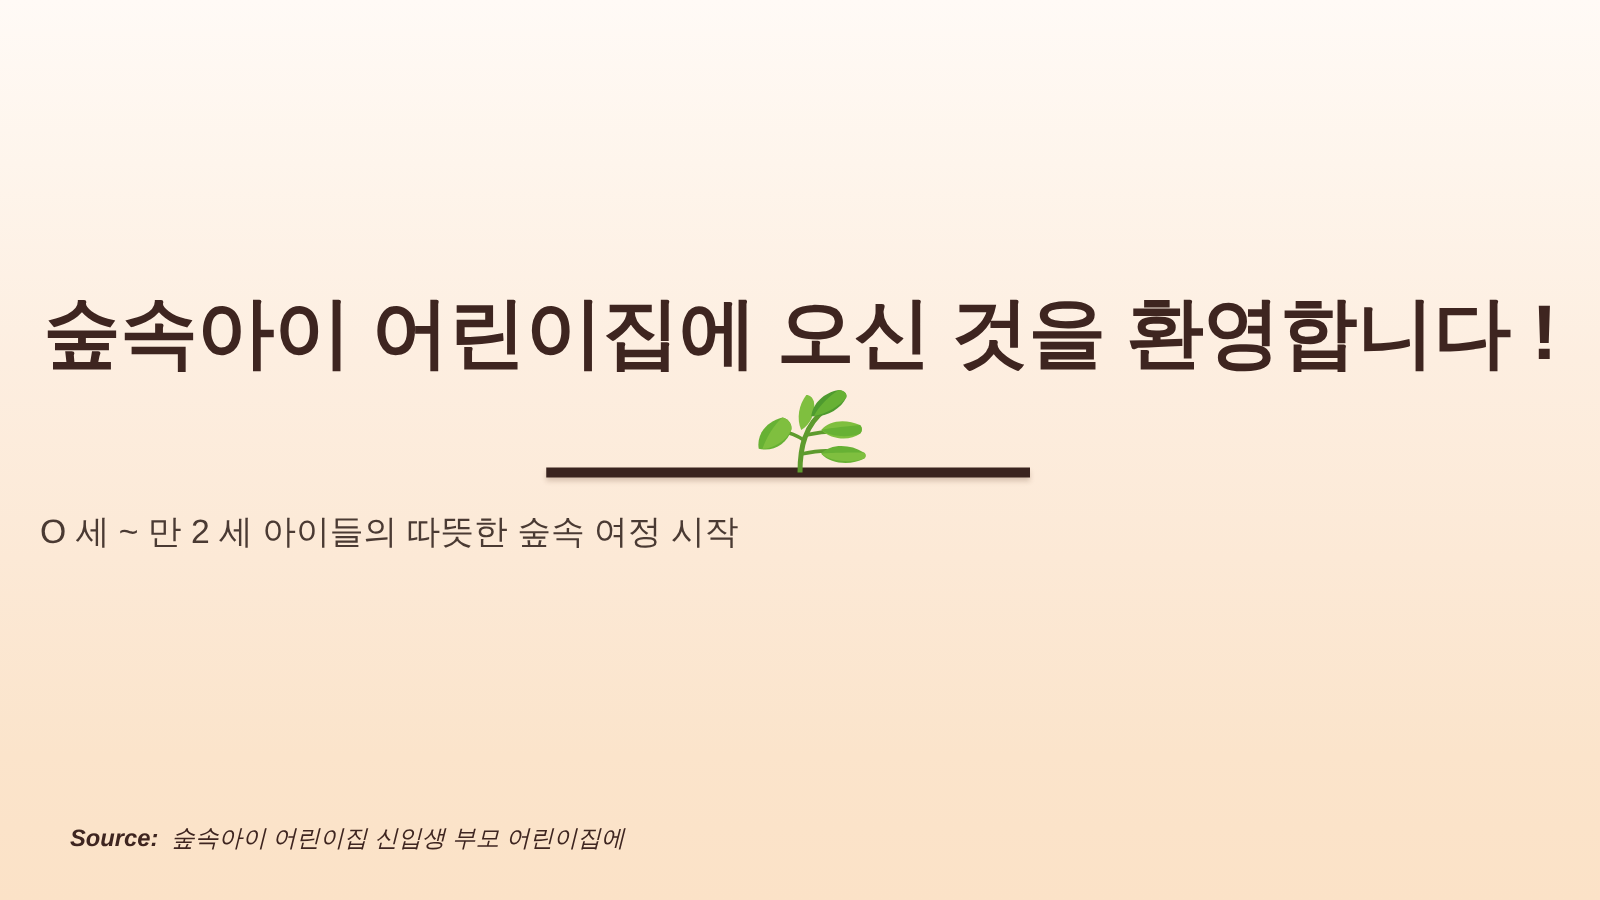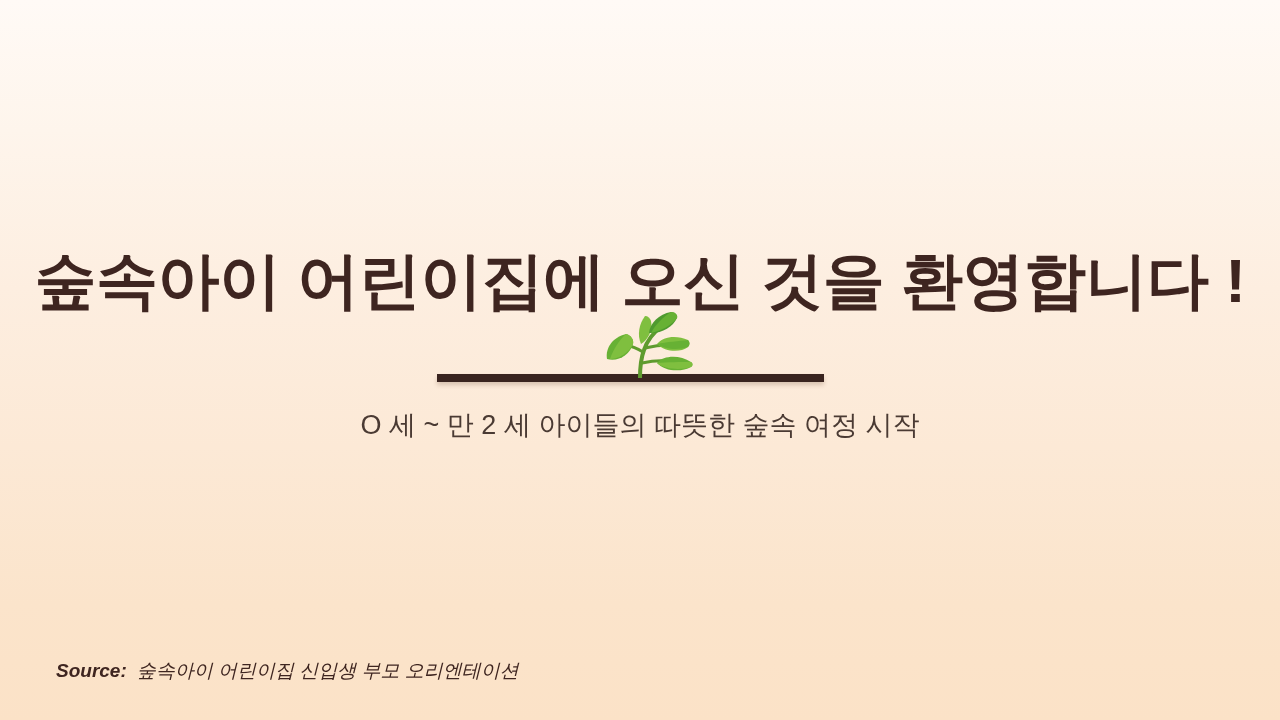--- a/index.html
+++ b/index.html
@@ -31,21 +31,21 @@
 
   
   .title-block {
     position: absolute;
     left: 0;
     right: 0;
     top: 228px;
     text-align: center;
   }
   .slide-title {
-    margin: 16px;
+    margin: 2px;
     font-family: "Liberation Sans", "DejaVu Sans", sans-serif;
     font-size: 62px;
     font-weight: 700;
     line-height: 1.18;
     letter-spacing: -0.5px;
     color: #3E2520;
     white-space: nowrap;
   }
 
   
@@ -78,21 +78,21 @@
     width: 110px;
     height: 72px;
   }
 
   
   .subtitle-block {
     position: absolute;
     left: 0;
     right: 0;
     top: 407px;
-    text-align: center;
+    padding-left: 32px;
   }
   .slide-subtitle {
     margin: 0;
     font-family: "Liberation Sans", "DejaVu Sans", sans-serif;
     font-size: 27px;
     font-weight: 400;
     line-height: 1.35;
     color: #4A3A33;
     white-space: nowrap;
   }
@@ -163,16 +163,16 @@
       </svg>
     </span>
   </div>
 
   <div class="subtitle-block">
     <p class="slide-subtitle">O 세 ~ 만  2 세 아이들의 따뜻한 숲속 여정 시작</p>
   </div>
 
   <div class="source-block">
     <span class="source-label">Source:</span>
-    <span class="source-text">숲속아이 어린이집 신입생 부모 오리엔테이션</span>
+    <span class="source-text">숲속아이 어린이집 신입생 부모 어린이집에</span>
   </div>
 
 </div>
 
 </body></html>

